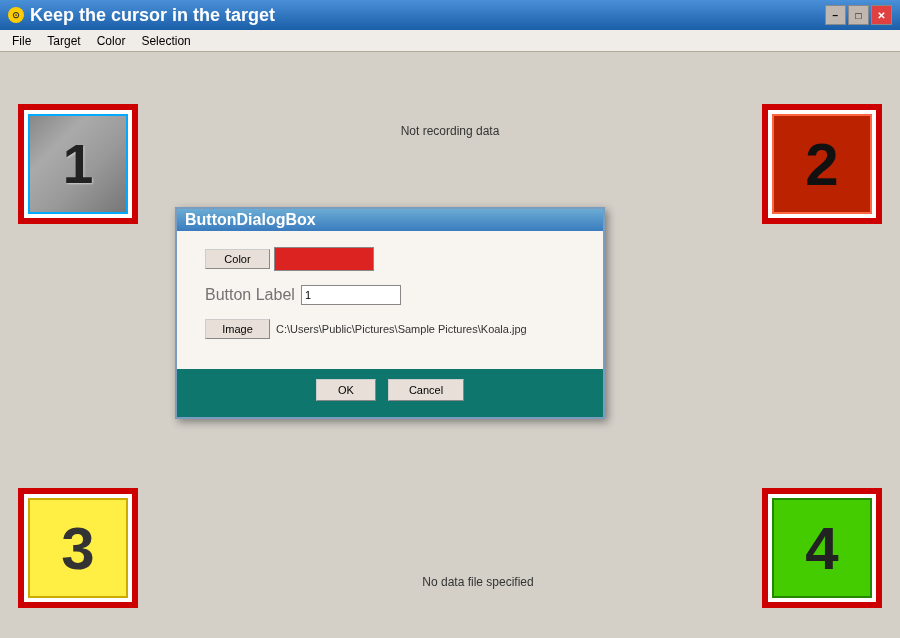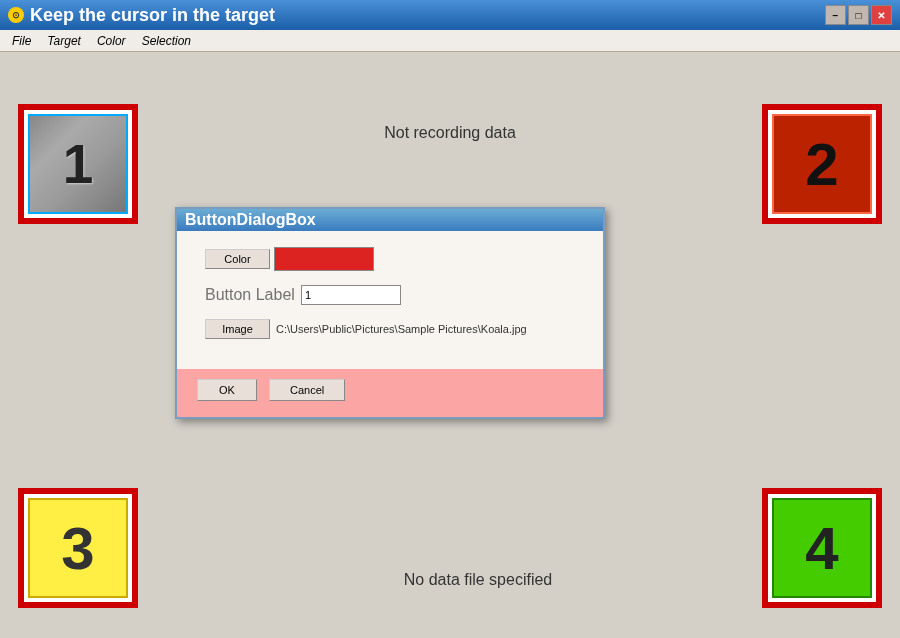--- a/index.html
+++ b/index.html
@@ -60,41 +60,40 @@
     .win-btn.close { background: #e04040; color: white; }
 
     
     #menu-bar {
       background: #f0ede8;
       height: 22px;
       display: flex;
       align-items: center;
       padding: 0 4px;
       border-bottom: 1px solid #b0a898;
-      font-style: italic;
     }
     .menu-item {
       padding: 2px 8px;
       cursor: pointer;
       font-size: 12px;
       color: #000;
     }
 
     
     #main-content {
       position: relative;
       width: 900px;
       height: 586px;
       background: #d4d0c8;
     }
 
     
     .status-text {
       position: absolute;
-      font-size: 16px;
+      font-size: 12px;
       color: #333;
       text-align: center;
     }
 
     
     .corner-box {
       position: absolute;
       width: 120px;
       height: 120px;
     }
@@ -221,23 +220,24 @@
       margin-left: 6px;
       width: 100px;
       height: 20px;
       border: 1px solid #888;
       background: white;
       font-size: 11px;
       padding: 0 3px;
     }
     .dialog-footer {
       display: flex;
+      justify-content: center;
       gap: 12px;
       padding: 10px 20px 16px;
-      background: #fca5a5;
+      background: #0f766e;
     }
     .dialog-footer-btn {
       padding: 4px 20px;
       background: #e8e0d8;
       border: 1px solid #888;
       border-top-color: #ccc;
       border-left-color: #ccc;
       font-size: 11px;
       cursor: pointer;
       min-width: 60px;

